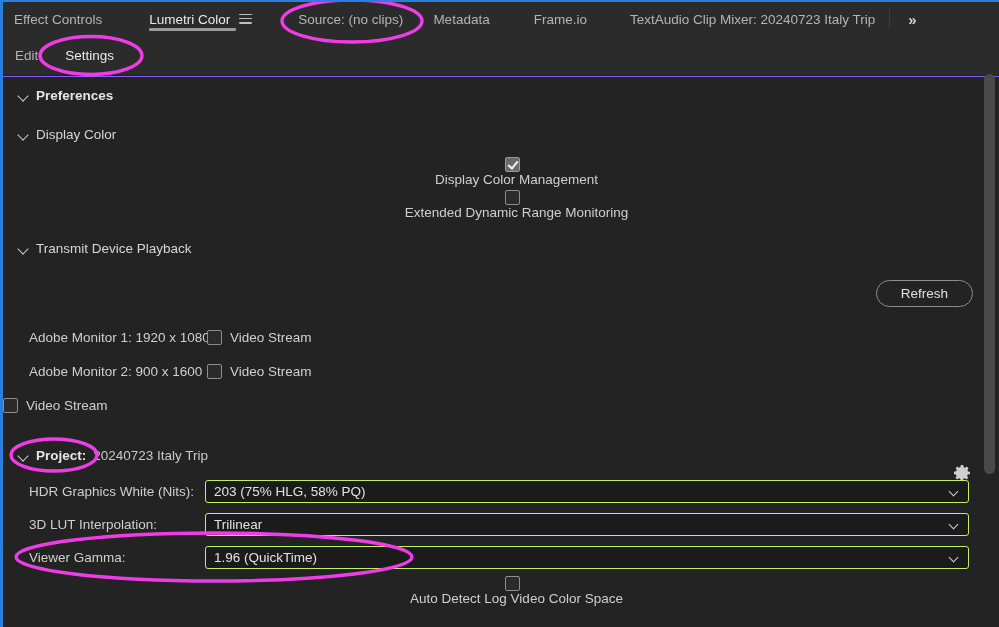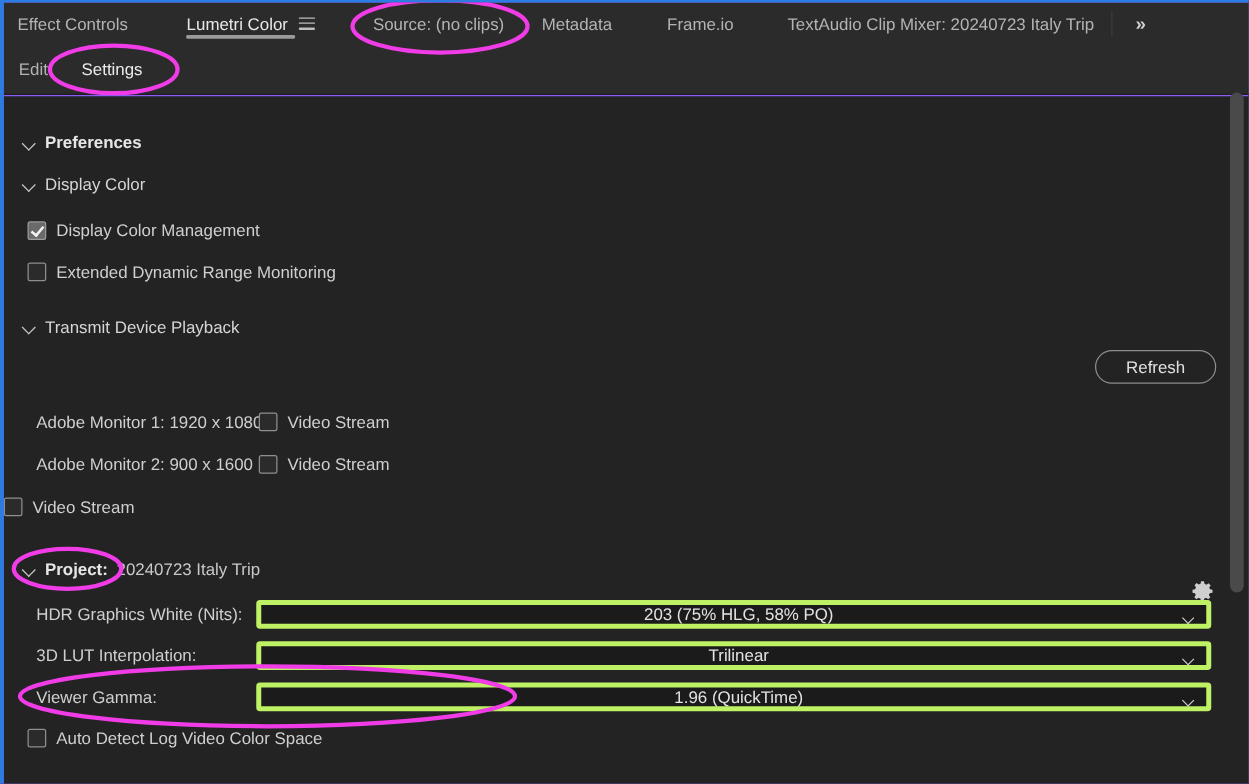--- a/index.html
+++ b/index.html
@@ -96,22 +96,22 @@
     border-right: 1.6px solid #c8c8c8;
     border-bottom: 1.6px solid #c8c8c8;
     transform: rotate(45deg);
   }
   .proj-name { font-weight: normal; color: #c9c9c9; margin-left: 7px; }
 
   
   .cbrow {
     display: flex; align-items: center;
     height: 28px;
-    padding-left: 19px;
-    color: #cfcfcf; font-size: 13.5px;
+    padding-left: 31px;
+    color: #cfcfcf; font-size: 13.5px; flex-direction: column;
   }
   .cb {
     width: 15px; height: 15px;
     border: 1.5px solid #8e8e8e;
     border-radius: 2px;
     background: #2b2b2b;
     margin-right: 8px;
     flex: 0 0 auto;
     position: relative;
   }
@@ -160,28 +160,27 @@
     height: 33px;
     font-size: 13.5px; color: #cfcfcf;
   }
   .prow .plabel { width: 202px; padding-left: 26px; white-space: nowrap; }
   .dropdown {
     position: relative;
     flex: 1 1 auto;
     margin-right: 30px;
     height: 23px;
     background: #1b1b1b;
-    border: 4px solid #bef264;
+    border: 1px solid #bef264;
     border-radius: 3px;
     display: flex; align-items: center;
     padding-left: 8px;
     color: #e2e2e2;
     font-size: 13.5px;
     cursor: pointer;
-    justify-content: center;
   }
   .dd-chev {
     position: absolute; right: 9px; top: 7px;
     width: 9px; height: 9px;
   }
   .dd-chev::after {
     content: "";
     position: absolute; left: 0; top: 0;
     width: 6px; height: 6px;
     border-right: 1.5px solid #cfcfcf;
@@ -246,21 +245,21 @@
       <span>Edit</span>
     </div>
     <div class="subtab active" style="margin-left:27px;">
       <span>Settings</span>
       <span class="tab-underline"></span>
     </div>
   </div>
 
   <div class="body">
 
-    <div class="section-head bold" style="margin-top:18px;align-items:flex-end;">
+    <div class="section-head bold" style="margin-top:5px;">
       <span class="chev"></span>
       <span>Preferences</span>
     </div>
 
     <div class="section-head" style="margin-top:13px;">
       <span class="chev"></span>
       <span>Display Color</span>
     </div>
 
     <div class="cbrow" style="margin-top:10px;">

